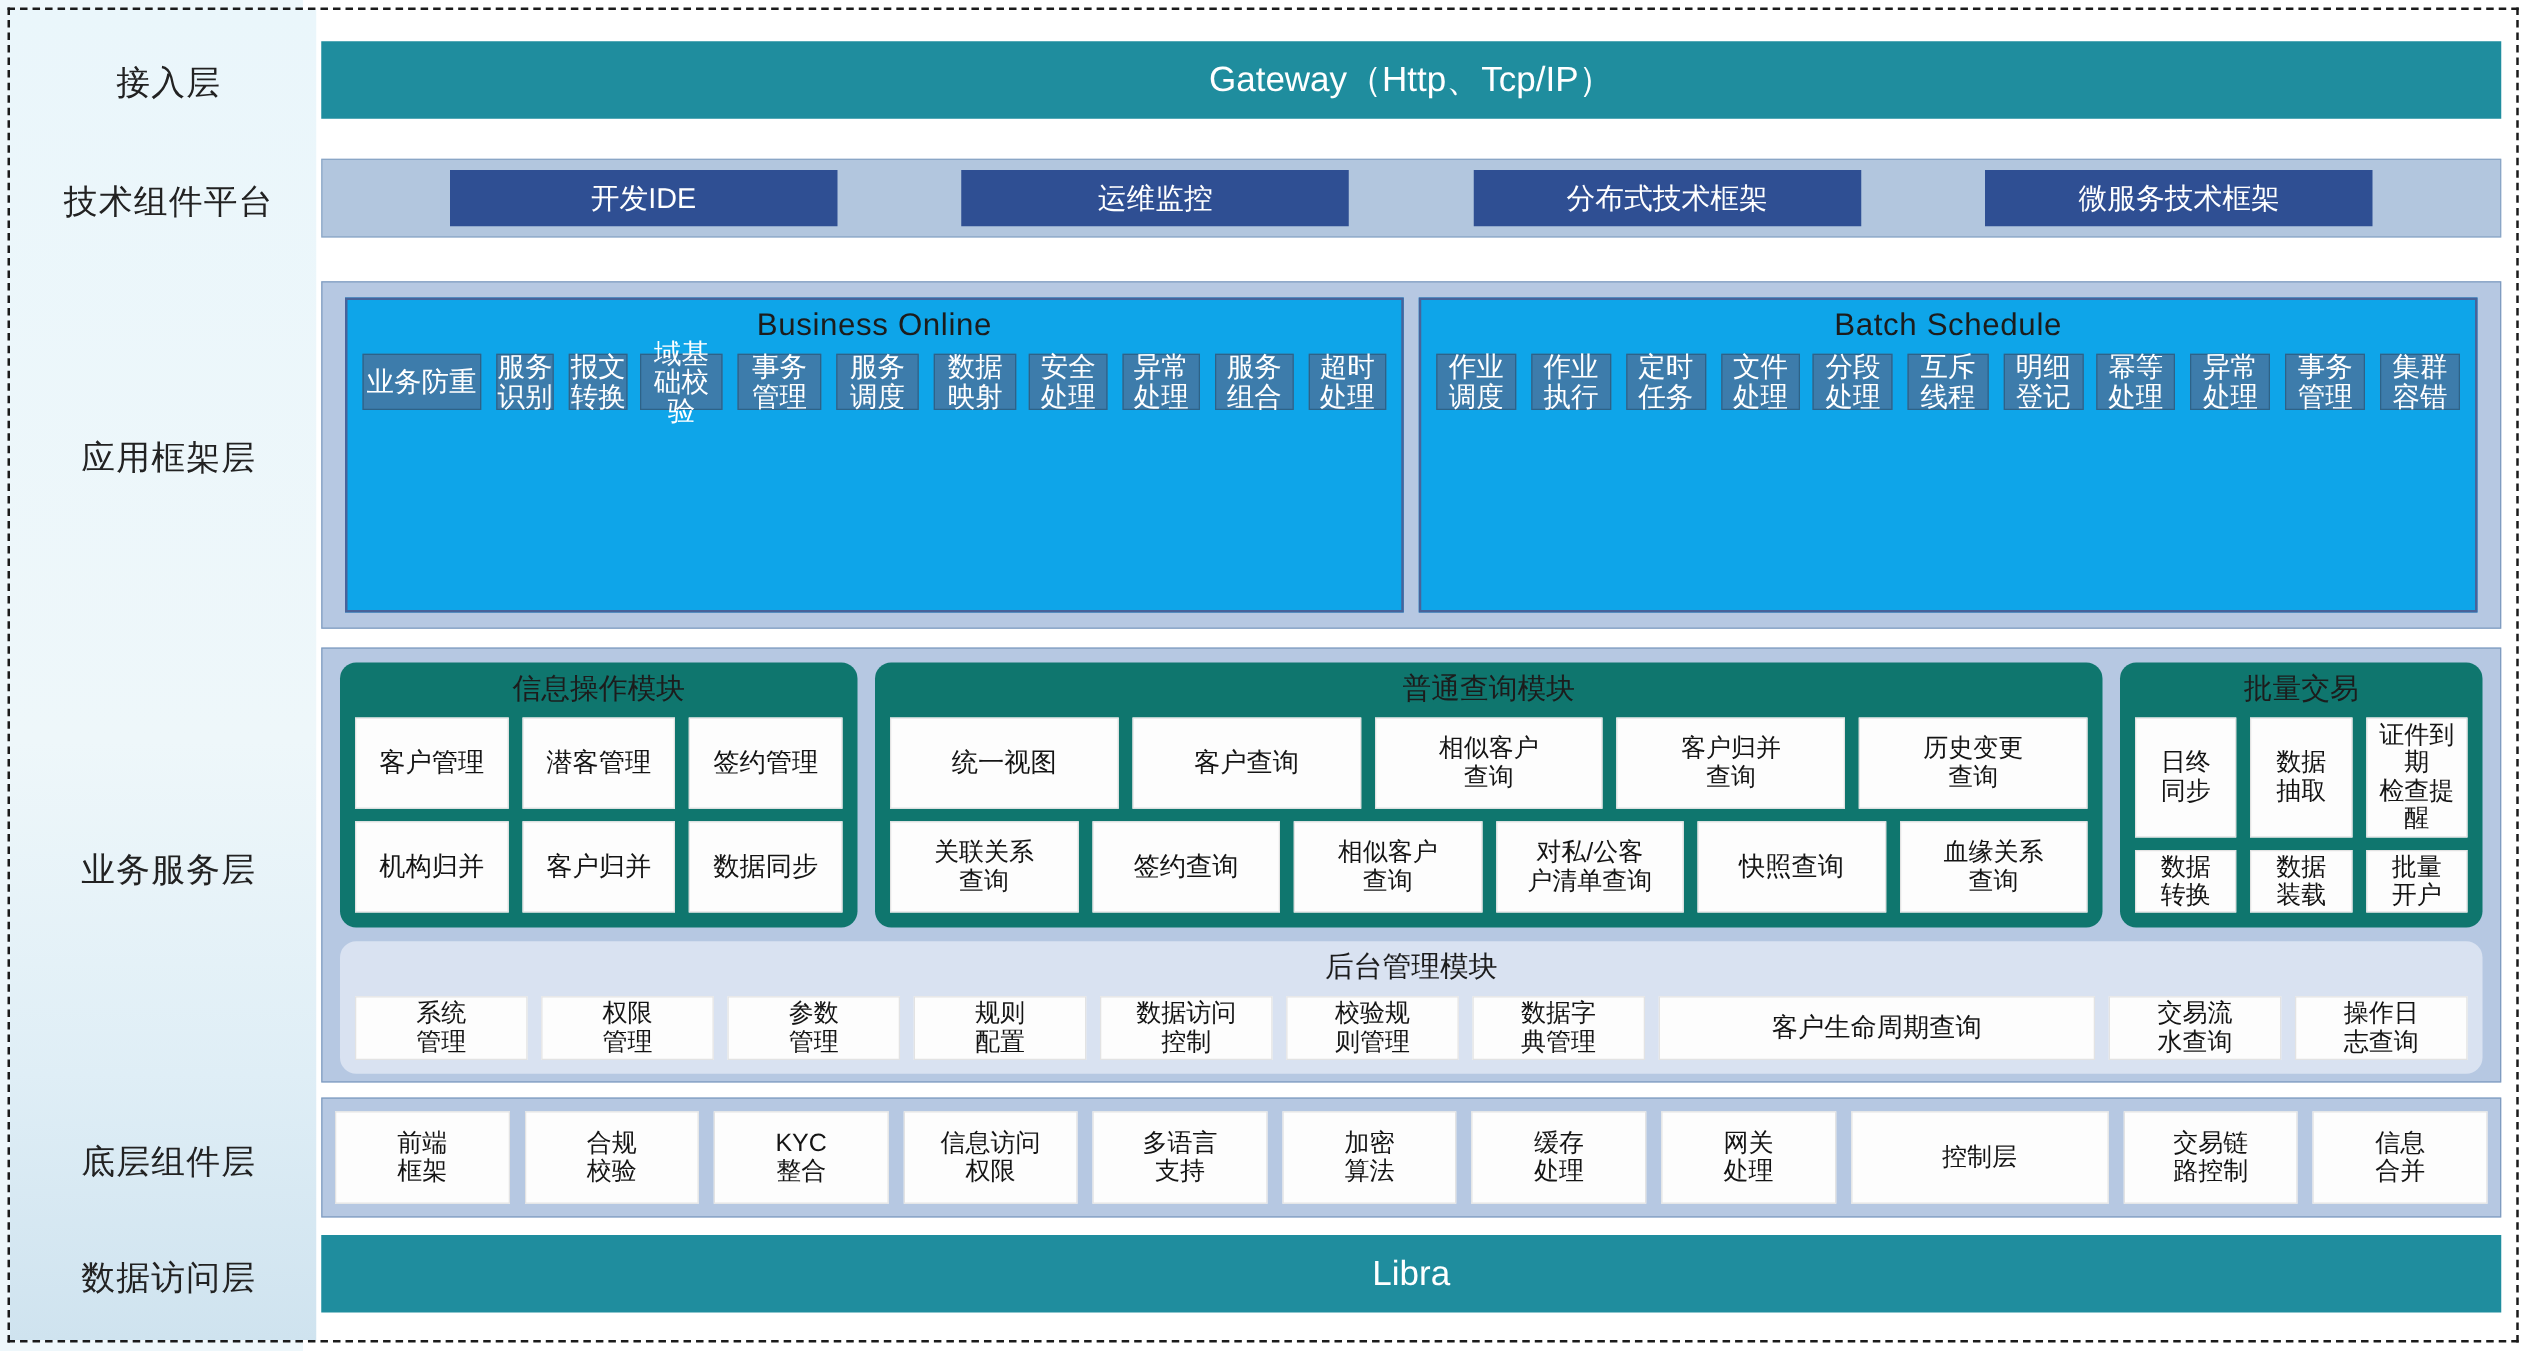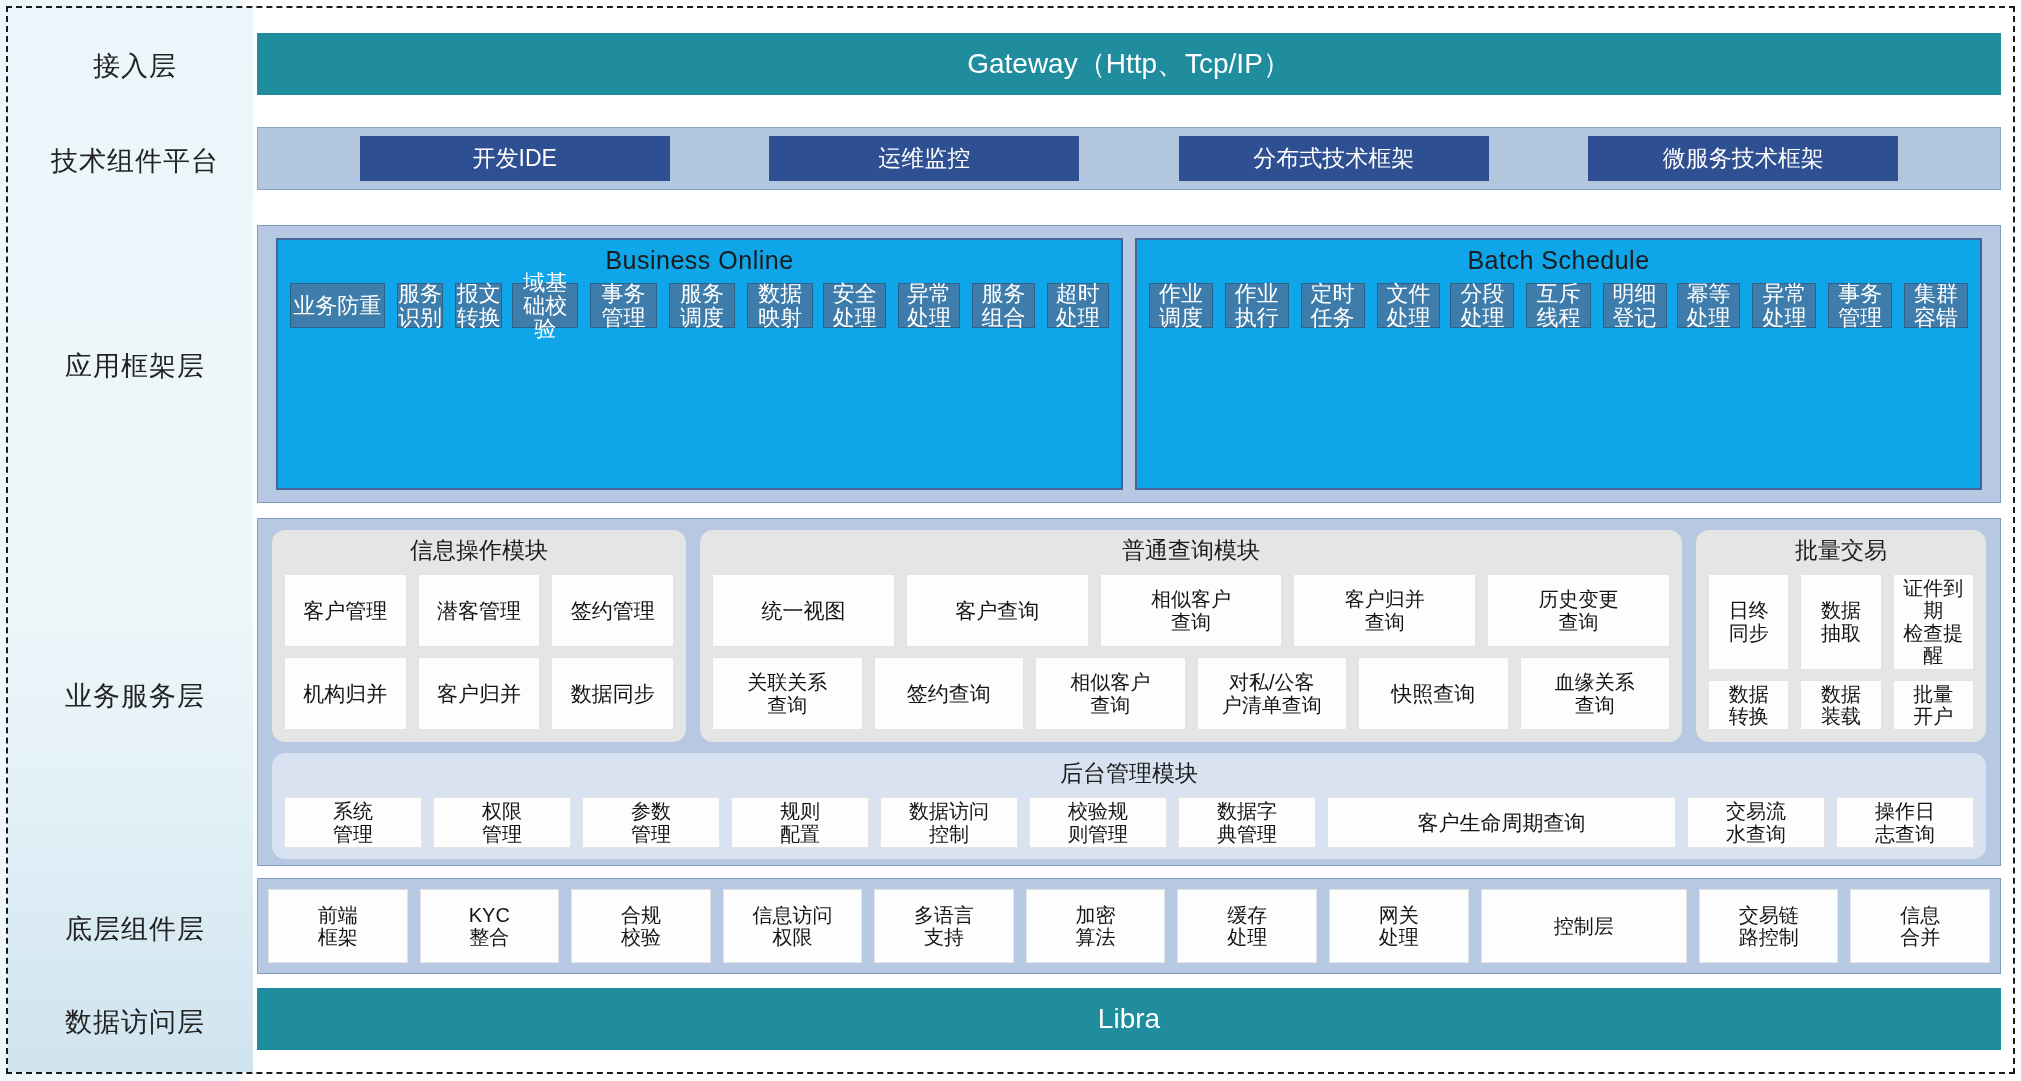--- a/index.html
+++ b/index.html
@@ -121,21 +121,21 @@
     width: 1744px; height: 348px;
     background: #b6c8e2;
     border: 1px solid #7f9cc0;
     padding: 11px 14px;
     display: flex;
     flex-direction: column;
     gap: 11px;
   }
   .biz-top { display: flex; gap: 14px; height: 215px; }
   .biz-panel {
-    background: #e5e5e5;
+    background: #0f766e;
     border-radius: 13px;
     padding: 5px 12px 12px 12px;
     display: flex; flex-direction: column;
   }
   .biz-panel.info   { flex: 0 0 414px; }
   .biz-panel.query  { flex: 1 1 auto; }
   .biz-panel.batch  { flex: 0 0 290px; }
   .biz-title {
     text-align: center;
     font-size: 23px;
@@ -337,22 +337,22 @@
         <div class="biz-card sm">数据字<br>典管理</div>
         <div class="biz-card wide">客户生命周期查询</div>
         <div class="biz-card sm">交易流<br>水查询</div>
         <div class="biz-card sm">操作日<br>志查询</div>
       </div>
     </div>
   </div>
 
   <div class="bottomlayer">
     <div class="biz-card sm">前端<br>框架</div>
+    <div class="biz-card sm">合规<br>校验</div>
     <div class="biz-card sm">KYC<br>整合</div>
-    <div class="biz-card sm">合规<br>校验</div>
     <div class="biz-card sm">信息访问<br>权限</div>
     <div class="biz-card sm">多语言<br>支持</div>
     <div class="biz-card sm">加密<br>算法</div>
     <div class="biz-card sm">缓存<br>处理</div>
     <div class="biz-card sm">网关<br>处理</div>
     <div class="biz-card sm wide">控制层</div>
     <div class="biz-card sm">交易链<br>路控制</div>
     <div class="biz-card sm">信息<br>合并</div>
   </div>
 

